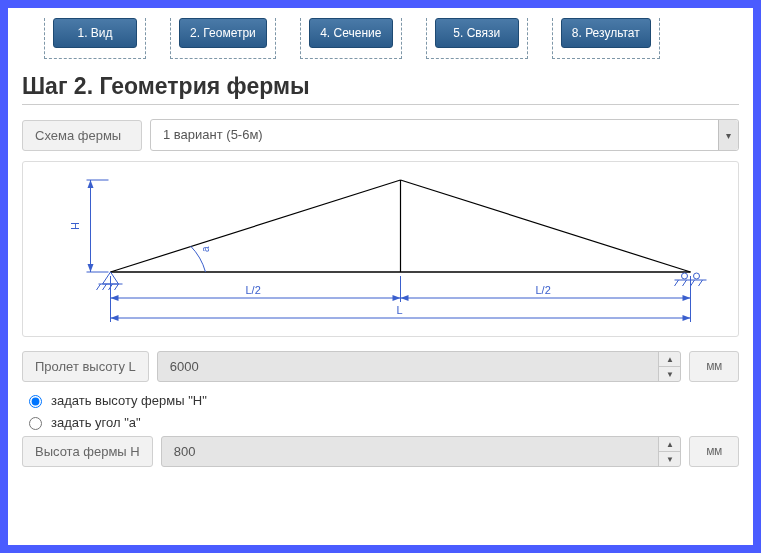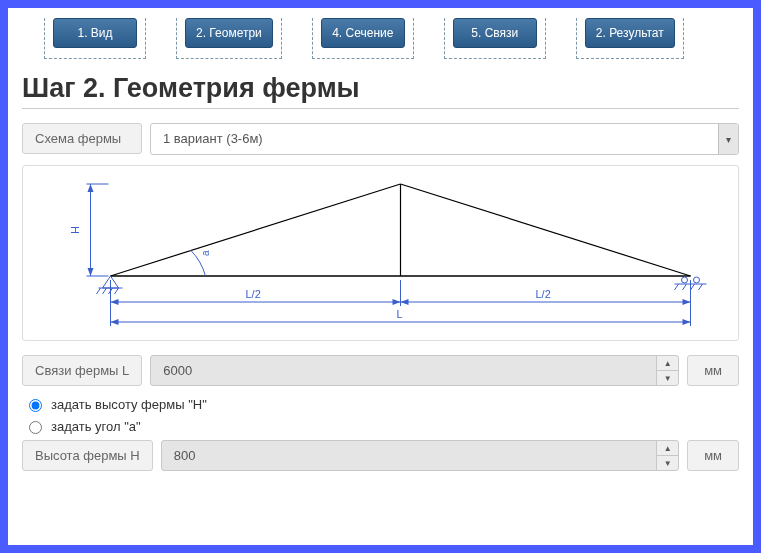--- a/index.html
+++ b/index.html
@@ -12,21 +12,21 @@
   .frame {
     width: 761px;
     height: 553px;
     border: 8px solid #4a5cff;
     background: #fff;
     padding: 10px 14px;
     overflow: hidden;
   }
   .tabs {
     display: flex;
-    gap: 30px;
+    gap: 24px;
     margin-bottom: 10px;
     padding-left: 22px;
   }
   .tab-wrap {
     border: 1px dashed #7e97a8;
     border-top: none;
     padding: 0 8px 10px 8px;
   }
   .tab-btn {
     background: linear-gradient(#4a7aa8, #2a5b8a);
@@ -34,33 +34,33 @@
     border: 1px solid #1e4a73;
     border-radius: 3px;
     padding: 7px 10px;
     font-size: 12px;
     cursor: pointer;
     white-space: nowrap;
     min-width: 84px;
     text-align: center;
   }
   .page-title {
-    font-size: 27px;
+    font-size: 23px;
     font-weight: bold;
     color: #333;
     margin: 14px 0 4px 0;
   }
   hr.rule {
     border: none;
     border-top: 1px solid #ccc;
     margin: 4px 0 14px 0;
   }
   .form-row {
     display: flex;
-    align-items: flex-start;
+    align-items: center;
     gap: 8px;
     margin-bottom: 10px;
   }
   .label-box {
     background: #f2f2f2;
     border: 1px solid #d0d0d0;
     border-radius: 3px;
     color: #666;
     font-size: 13px;
     padding: 7px 12px;
@@ -111,21 +111,21 @@
     display:flex;flex-direction:column;
     border-radius:0 3px 3px 0;
   }
   .spinner span{
     flex:1;display:flex;align-items:center;justify-content:center;
     font-size:8px;color:#555;cursor:pointer;
   }
   .spinner span:first-child{border-bottom:1px solid #c8c8c8;}
   .unit-box {
     background:#f2f2f2;border:1px solid #d0d0d0;border-radius:3px;
-    color:#666;padding:7px 16px;min-width:40px;text-align:center;
+    color:#666;padding:7px 16px;min-width:40px;text-align:center;font-family:Liberation Mono, monospace;
   }
   .radio-row{
     display:flex;align-items:center;gap:6px;
     margin: 2px 0 6px 2px;
     color:#333;font-size:13px;
   }
   .diagram-box{
     border:1px solid #ddd;
     border-radius:3px;
     padding: 10px 20px 4px 20px;
@@ -146,31 +146,31 @@
     <div class="tab-wrap">
       <button class="tab-btn">2. Геометри</button>
     </div>
     <div class="tab-wrap">
       <button class="tab-btn">4. Сечение</button>
     </div>
     <div class="tab-wrap">
       <button class="tab-btn">5. Связи</button>
     </div>
     <div class="tab-wrap">
-      <button class="tab-btn">2. Результат</button>
+      <button class="tab-btn">8. Результат</button>
     </div>
   </div>
 
   <div class="page-title">Шаг 2. Геометрия фермы</div>
   <hr class="rule">
 
   <div class="form-row">
     <div class="label-box">Схема фермы</div>
     <div class="select-box">
-      <span class="select-text">1 вариант (3-6м)</span>
+      <span class="select-text">1 вариант (5-6м)</span>
       <span class="select-caret">▾</span>
     </div>
   </div>
 
   <div class="diagram-box">
     <svg viewBox="0 0 660 160">
 
       <line x1="60" y1="100" x2="640" y2="100" stroke="#000" stroke-width="1.6"></line>
       <line x1="60" y1="100" x2="350" y2="8" stroke="#000" stroke-width="1.2"></line>
       <line x1="640" y1="100" x2="350" y2="8" stroke="#000" stroke-width="1.2"></line>
@@ -218,21 +218,21 @@
       <text x="485" y="122" font-size="11" fill="#3a5fcd">L/2</text>
 
       <line x1="60" y1="146" x2="640" y2="146" stroke="#3a5fcd" stroke-width="1"></line>
       <polygon points="60,146 68,143 68,149" fill="#3a5fcd"></polygon>
       <polygon points="640,146 632,143 632,149" fill="#3a5fcd"></polygon>
       <text x="346" y="142" font-size="11" fill="#3a5fcd">L</text>
     </svg>
   </div>
 
   <div class="form-row">
-    <div class="label-box">Связи фермы L</div>
+    <div class="label-box">Пролет высоту L</div>
     <div class="numinput-wrap">
       <input class="numinput" value="6000" style="">
       <div class="spinner">
         <span>▲</span>
         <span>▼</span>
       </div>
     </div>
     <div class="unit-box">мм</div>
   </div>
 

